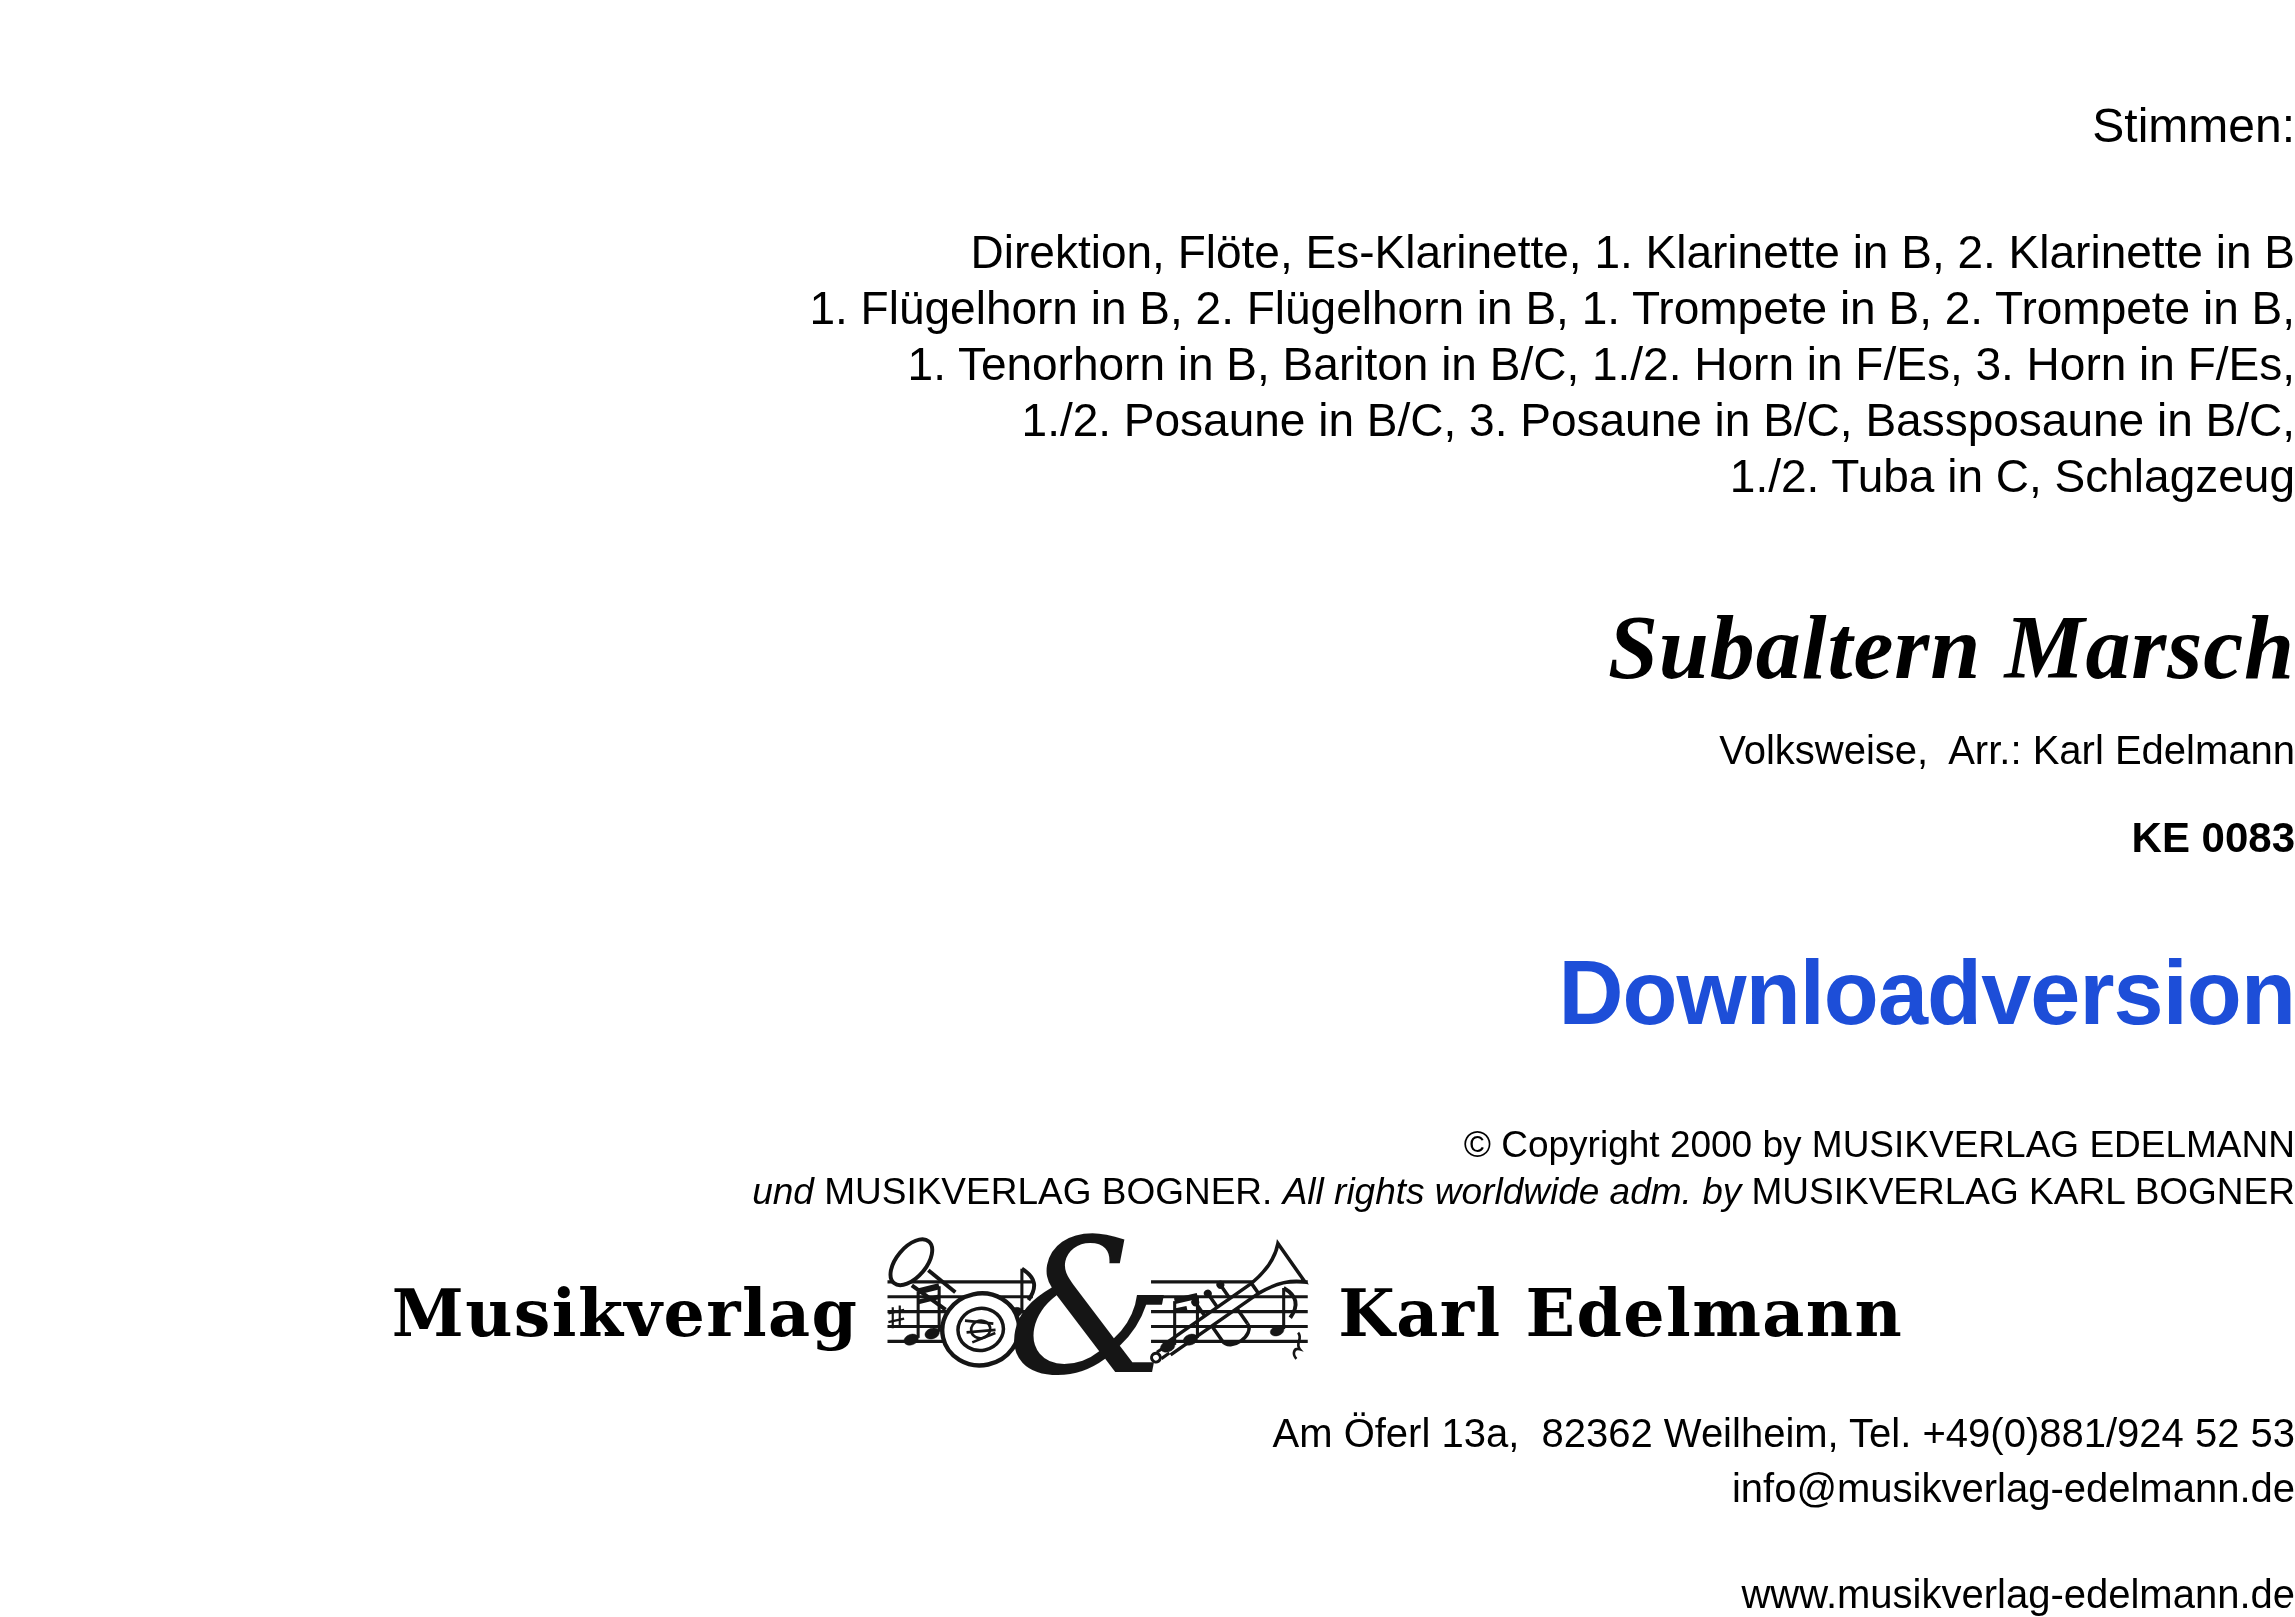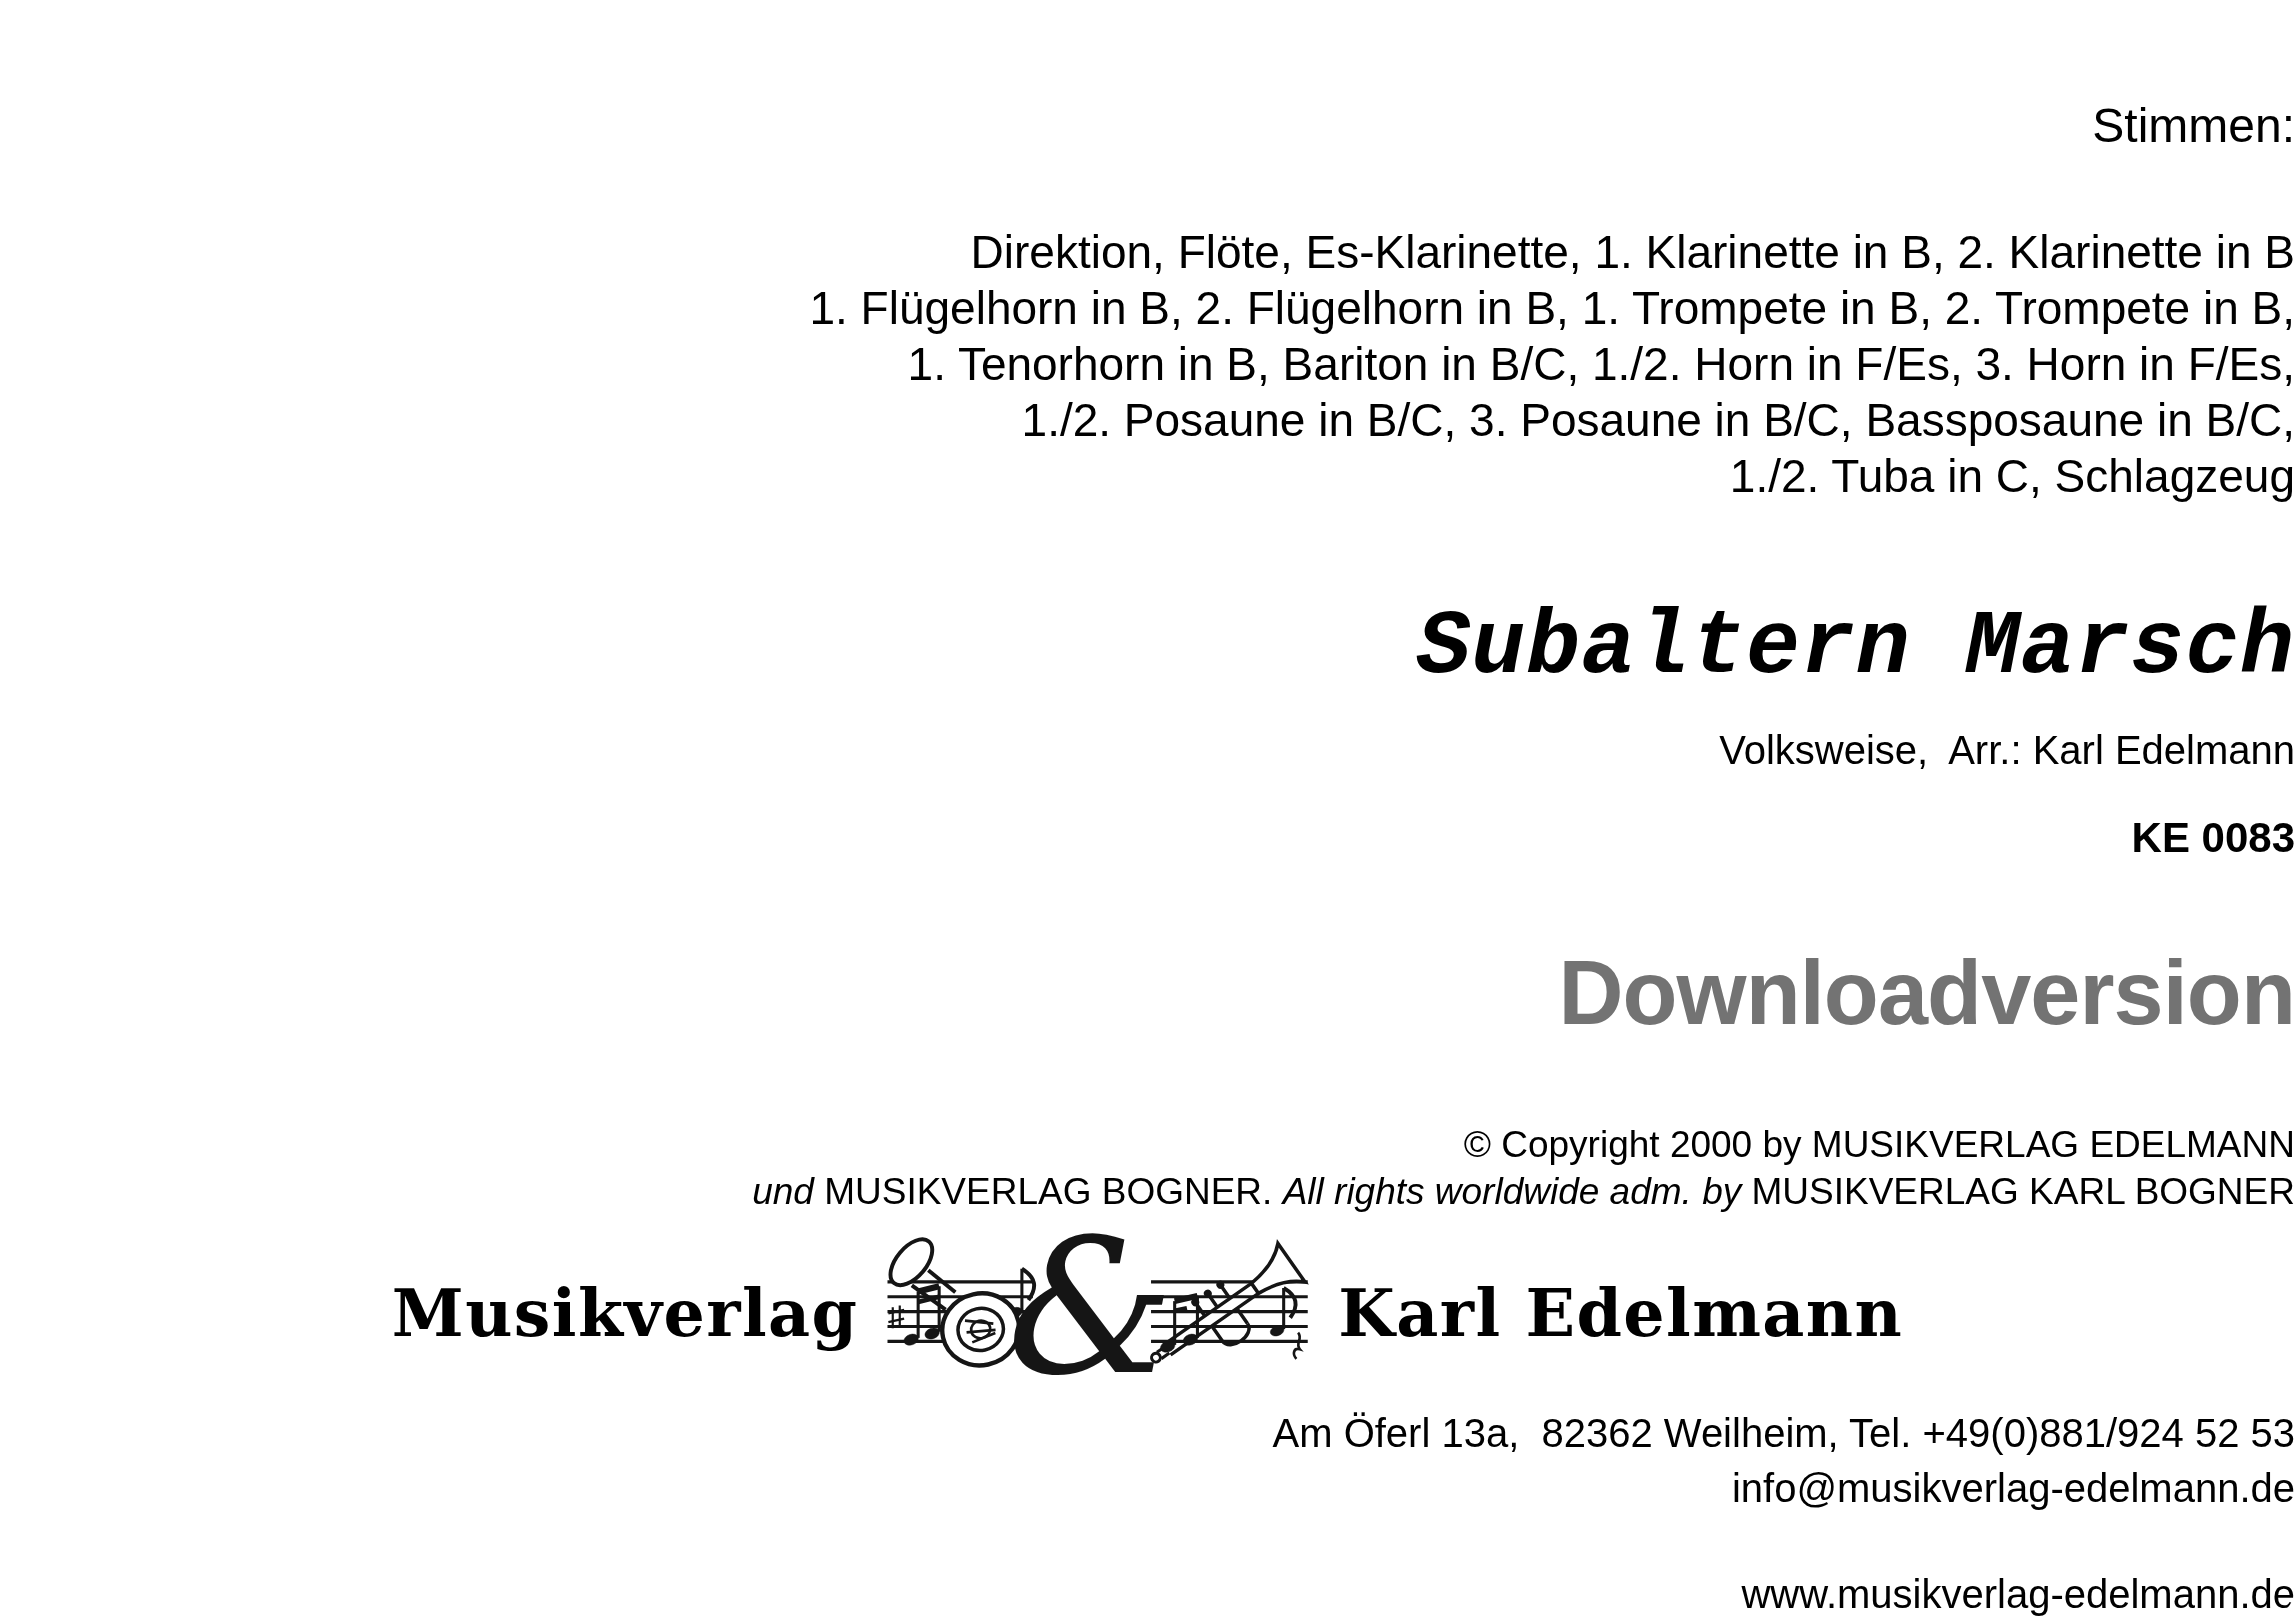--- a/index.html
+++ b/index.html
@@ -19,21 +19,21 @@
     font-size: 48px;
     line-height: 58px;
   }
   .parts-list {
     margin-top: 69px;
     font-size: 46px;
     line-height: 56px;
   }
   .work-title {
     margin-top: 90px;
-    font-family: Liberation Mono, monospace;
+    font-family: Liberation Serif, serif;
     font-style: italic;
     font-weight: bold;
     font-size: 90px;
     line-height: 108px;
     letter-spacing: 0.9px;
   }
   .credit {
     margin-top: 24px;
     font-size: 40px;
     line-height: 48px;
@@ -102,21 +102,21 @@
     <div>1./2. Posaune in B/C, 3. Posaune in B/C, Bassposaune in B/C,</div>
     <div>1./2. Tuba in C, Schlagzeug</div>
   </div>
 
   <div class="work-title">Subaltern Marsch</div>
 
   <div class="credit">Volksweise,&nbsp; Arr.: Karl Edelmann</div>
 
   <div class="catalog">KE 0083</div>
 
-  <div class="download-banner" style="color: #737373;">Downloadversion</div>
+  <div class="download-banner" style="color: #1d4ed8;">Downloadversion</div>
 
   <div class="copyright">
     <div>© Copyright 2000 by MUSIKVERLAG EDELMANN</div>
     <div><span class="it">und</span> <span>MUSIKVERLAG BOGNER.</span> <span class="it">All rights worldwide adm. by</span> <span>MUSIKVERLAG KARL BOGNER</span></div>
   </div>
 
   <div class="logo-row">
     <span class="logo-text">Musikverlag</span>
 
     <svg class="emblem" width="429" height="167" viewBox="0 0 980 380" xmlns="http://www.w3.org/2000/svg">

